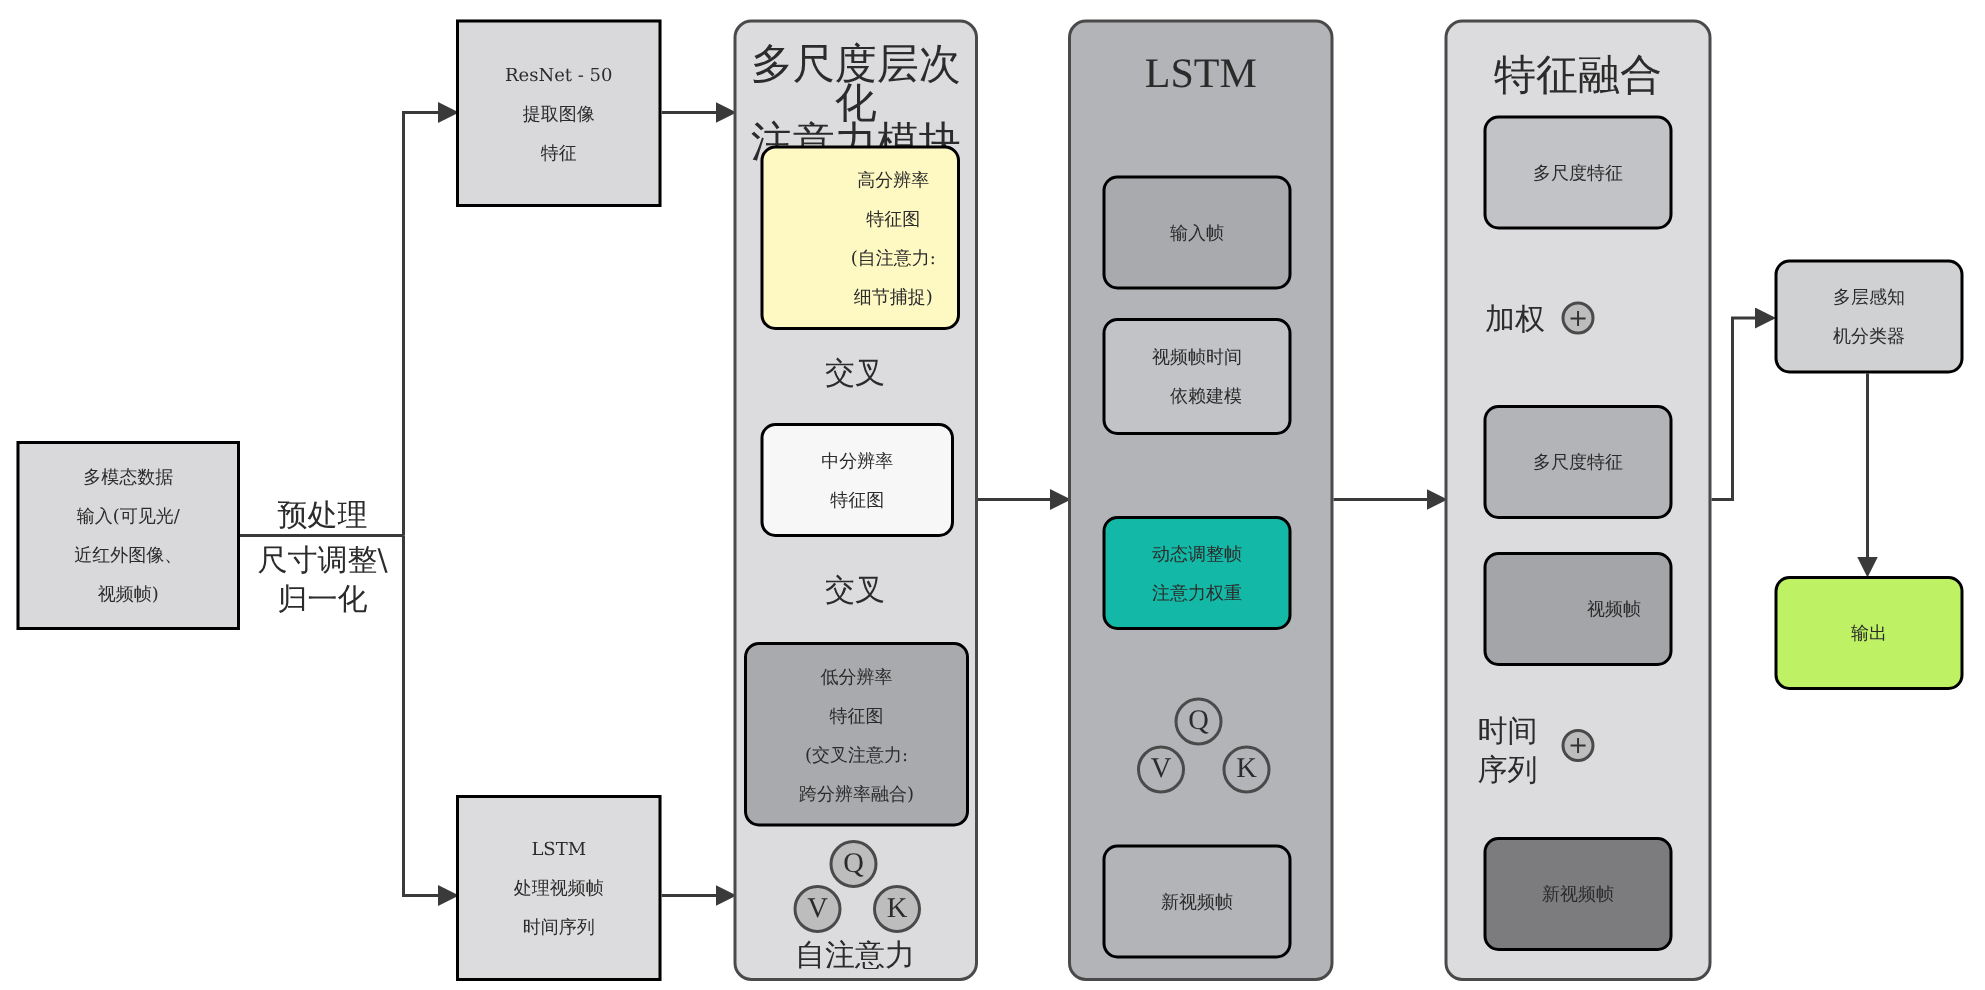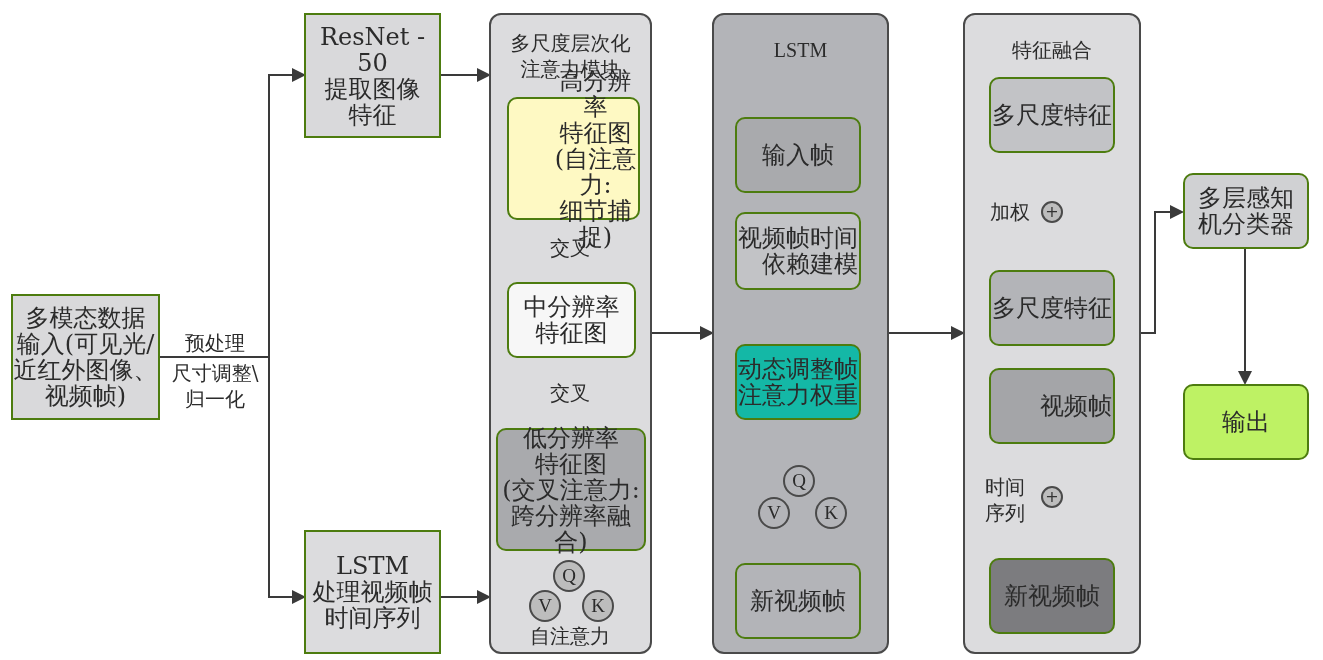--- a/index.html
+++ b/index.html
@@ -1,24 +1,24 @@
 <!DOCTYPE html>
 <html><head>
 <meta charset="utf-8">
 <style>
   html, body { margin: 0; padding: 0; background: #ffffff; }
   body { width: 1323px; height: 660px; position: relative; overflow: hidden;
          font-family: "DejaVu Serif", "Liberation Serif", serif; color: #2b2b2b; }
-  .box { position: absolute; box-sizing: border-box; border: 2px solid #4d7c0f;
+  .box { position: absolute; box-sizing: border-box; border: 2px solid #000000;
          display: flex; align-items: center; justify-content: center; text-align: center;
-         font-size: 24px; line-height: 26px; white-space: pre-line; }
+         font-size: 12px; line-height: 26px; white-space: pre-line; }
   .sq { border-radius: 0; }
   .rd { border-radius: 10px; }
   .panel { position: absolute; box-sizing: border-box; border: 2px solid #4a4a4a; border-radius: 12px; }
-  .ptitle { position: absolute; left: 0; right: 0; text-align: center; font-size: 20px; line-height: 26px; white-space: pre-line; }
+  .ptitle { position: absolute; left: 0; right: 0; text-align: center; font-size: 28px; line-height: 26px; white-space: pre-line; }
   .lbl { position: absolute; font-size: 20px; line-height: 26px; white-space: pre-line; text-align: center; }
   svg.lines { position: absolute; left: 0; top: 0; pointer-events: none; }
   .node { position: absolute; box-sizing: border-box; width: 32px; height: 32px; border-radius: 50%;
           border: 2px solid #4a4a4a; display: flex; align-items: center; justify-content: center;
           font-size: 19px; font-family: "Liberation Serif", serif; }
   .plus { position: absolute; box-sizing: border-box; width: 22px; height: 22px; border-radius: 50%;
           border: 2px solid #4a4a4a; background: #bdbdbd; display: flex; align-items: center;
           justify-content: center; font-size: 16px; line-height: 16px; font-family: "DejaVu Sans", sans-serif; color:#333; }
 </style>
 </head>

